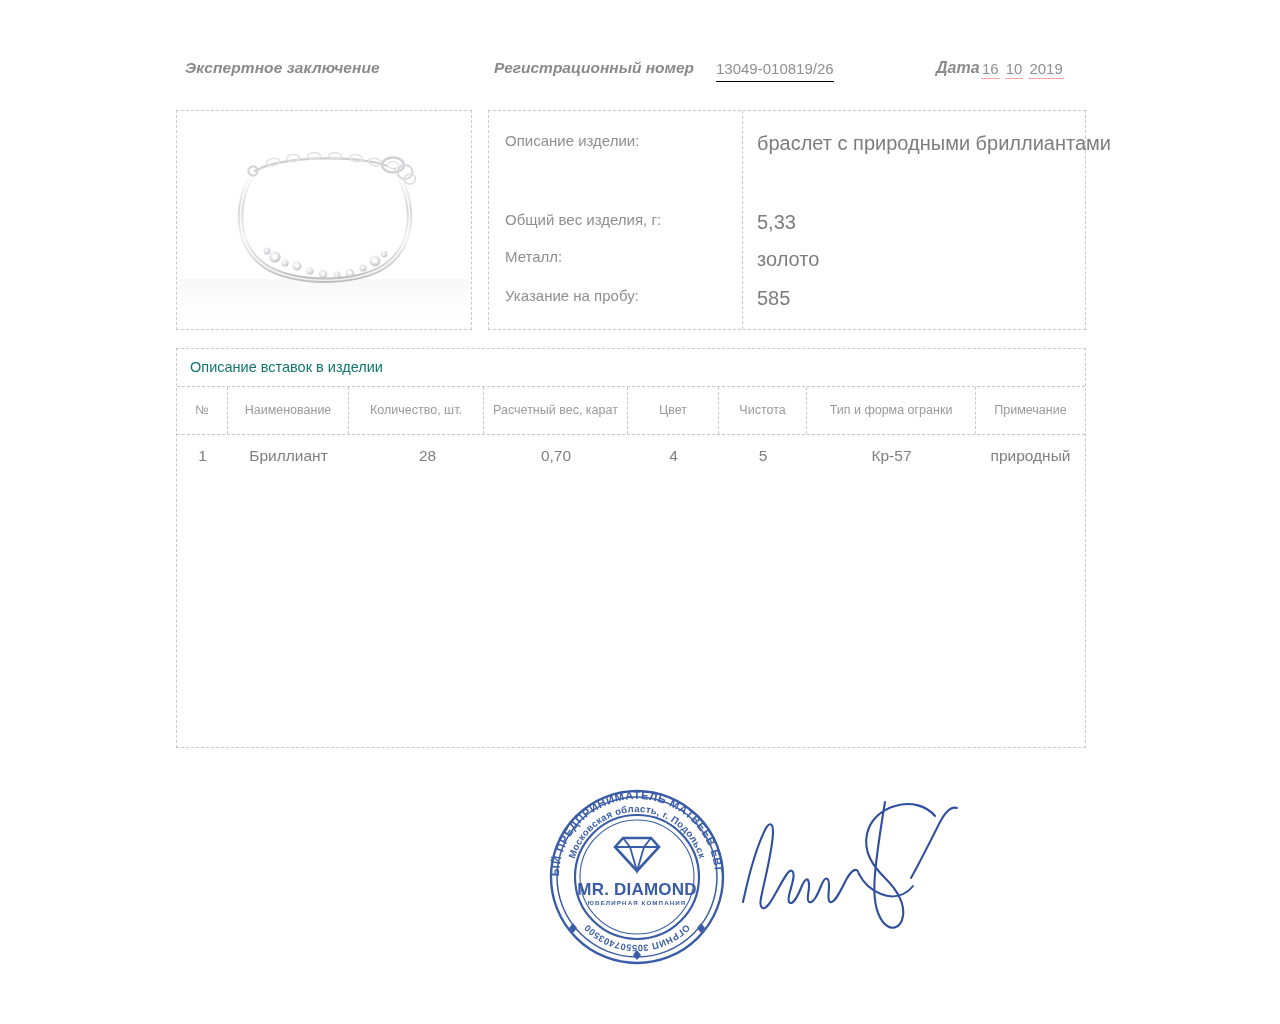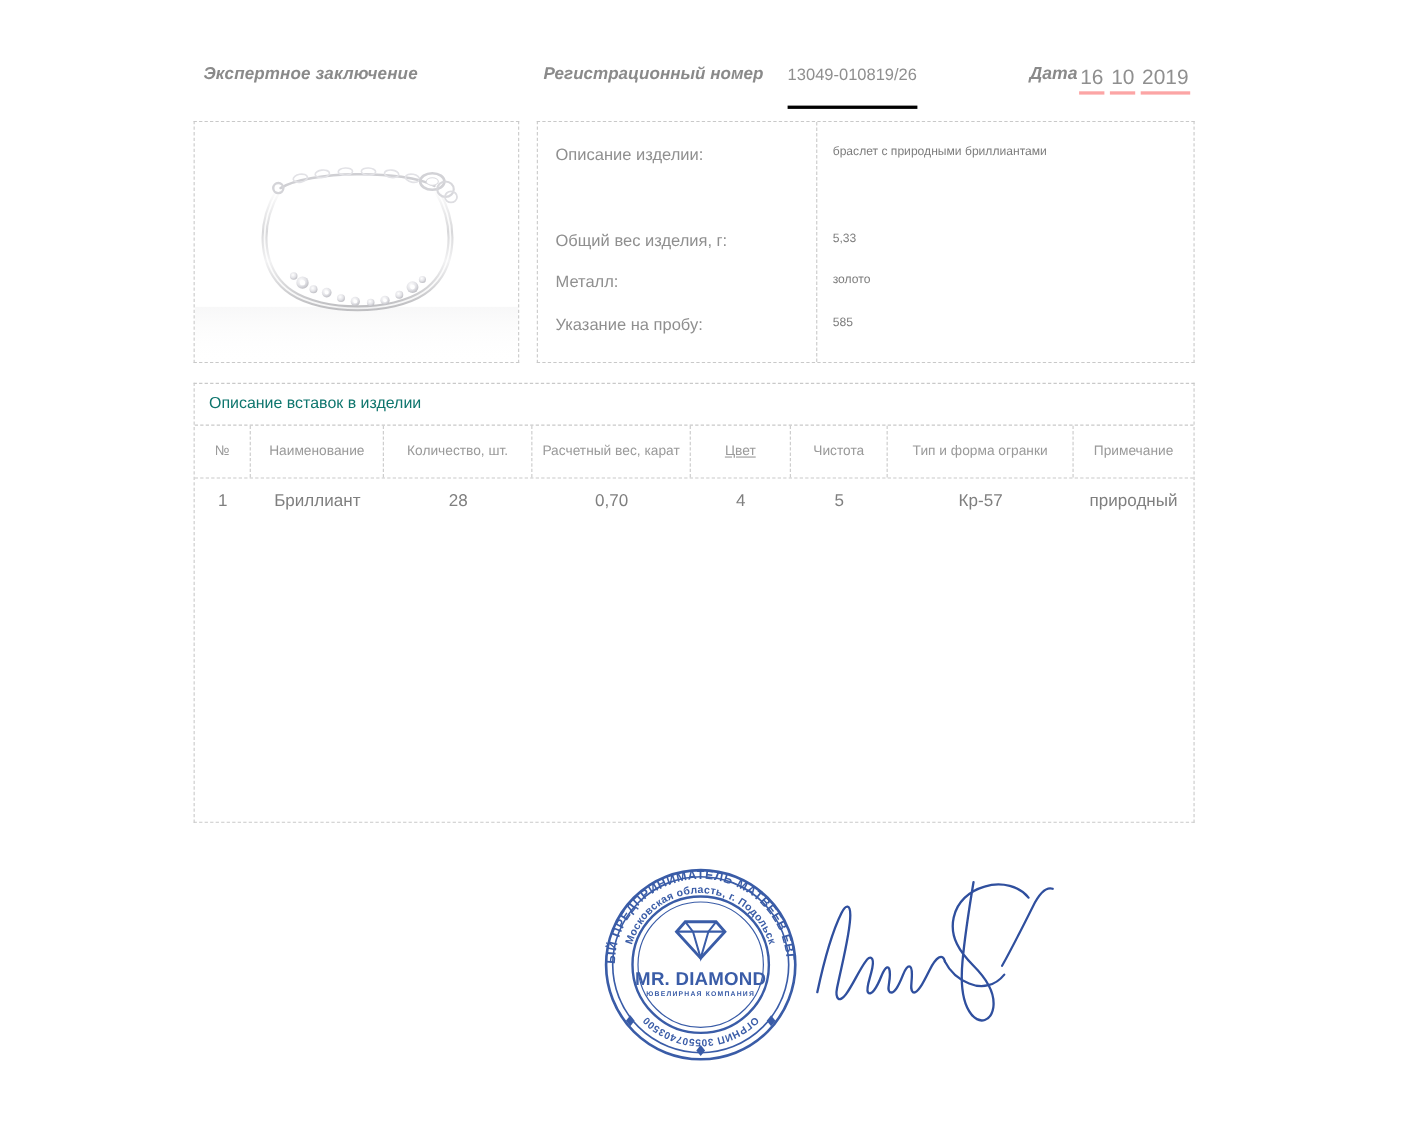--- a/index.html
+++ b/index.html
@@ -54,22 +54,22 @@
     white-space: nowrap;
   }
   .hdr-reg-value {
     position: absolute;
     left: 540px;
     top: 5px;
     font-size: 15px;
     font-style: normal;
     font-weight: normal;
     color: #8f8f8f;
-    border-bottom: 3px solid #000000;
-    padding-bottom: 19px;
+    border-bottom: 1px solid #000000;
+    padding-bottom: 4px;
     white-space: nowrap;
   }
   .hdr-date-label {
     position: absolute;
     left: 760px;
     top: 4px;
     font-size: 16px;
     font-weight: bold;
     font-style: italic;
     color: #8a8a8a;
@@ -77,23 +77,23 @@
   }
   .hdr-date-parts {
     position: absolute;
     left: 805px;
     top: 5px;
     display: flex;
     gap: 5px;
     white-space: nowrap;
   }
   .hdr-date-parts span {
-    font-size: 19px;
+    font-size: 15px;
     color: #8f8f8f;
-    border-bottom: 3px solid #fca5a5;
+    border-bottom: 1px solid #fca5a5;
     padding: 0 1px 1px 1px;
   }
 
   
   .dashed {
     border: 1px dashed #c9c9c9;
     box-sizing: border-box;
     position: absolute;
   }
 
@@ -130,21 +130,21 @@
   .desc-label {
     position: absolute;
     left: 16px;
     font-size: 15px;
     color: #8f8f8f;
     white-space: nowrap;
   }
   .desc-value {
     position: absolute;
     left: 268px;
-    font-size: 11px;
+    font-size: 20px;
     color: #7d7d7d;
     white-space: nowrap;
   }
   .r1 { top: 21px; }
   .r2 { top: 100px; }
   .r3 { top: 137px; }
   .r4 { top: 176px; }
 
   
   .table-panel {
@@ -451,30 +451,30 @@
     <div class="table-caption">
       <span>Описание вставок в изделии</span>
     </div>
 
     <div class="thead">
       <div class="th" style="left:0px;width:51px;">№</div>
       <div class="th" style="left:51px;width:121px;">Наименование</div>
       <div class="th" style="left:172px;width:135px;">Количество, шт.</div>
       <div class="th" style="left:307px;width:144px;">Расчетный вес,
 карат</div>
-      <div class="th" style="left:451px;width:91px;text-decoration:underline;">Цвет</div>
+      <div class="th" style="left:451px;width:91px;">Цвет</div>
       <div class="th" style="left:542px;width:88px;">Чистота</div>
       <div class="th" style="left:630px;width:169px;">Тип и форма огранки</div>
       <div class="th last" style="left:799px;width:109px;">Примечание</div>
     </div>
 
     <div class="trow">
       <div class="td" style="left:0px;width:51px;">1</div>
       <div class="td" style="left:51px;width:121px;">Бриллиант</div>
-      <div class="td" style="left:172px;width:135px;">28</div>
+      <div class="td" style="left:183px;width:135px;">28</div>
       <div class="td" style="left:307px;width:144px;">0,70</div>
       <div class="td" style="left:451px;width:91px;">4</div>
       <div class="td" style="left:542px;width:88px;">5</div>
       <div class="td" style="left:630px;width:169px;">Кр-57</div>
       <div class="td" style="left:799px;width:109px;">природный</div>
     </div>
   </div>
 
 
 

